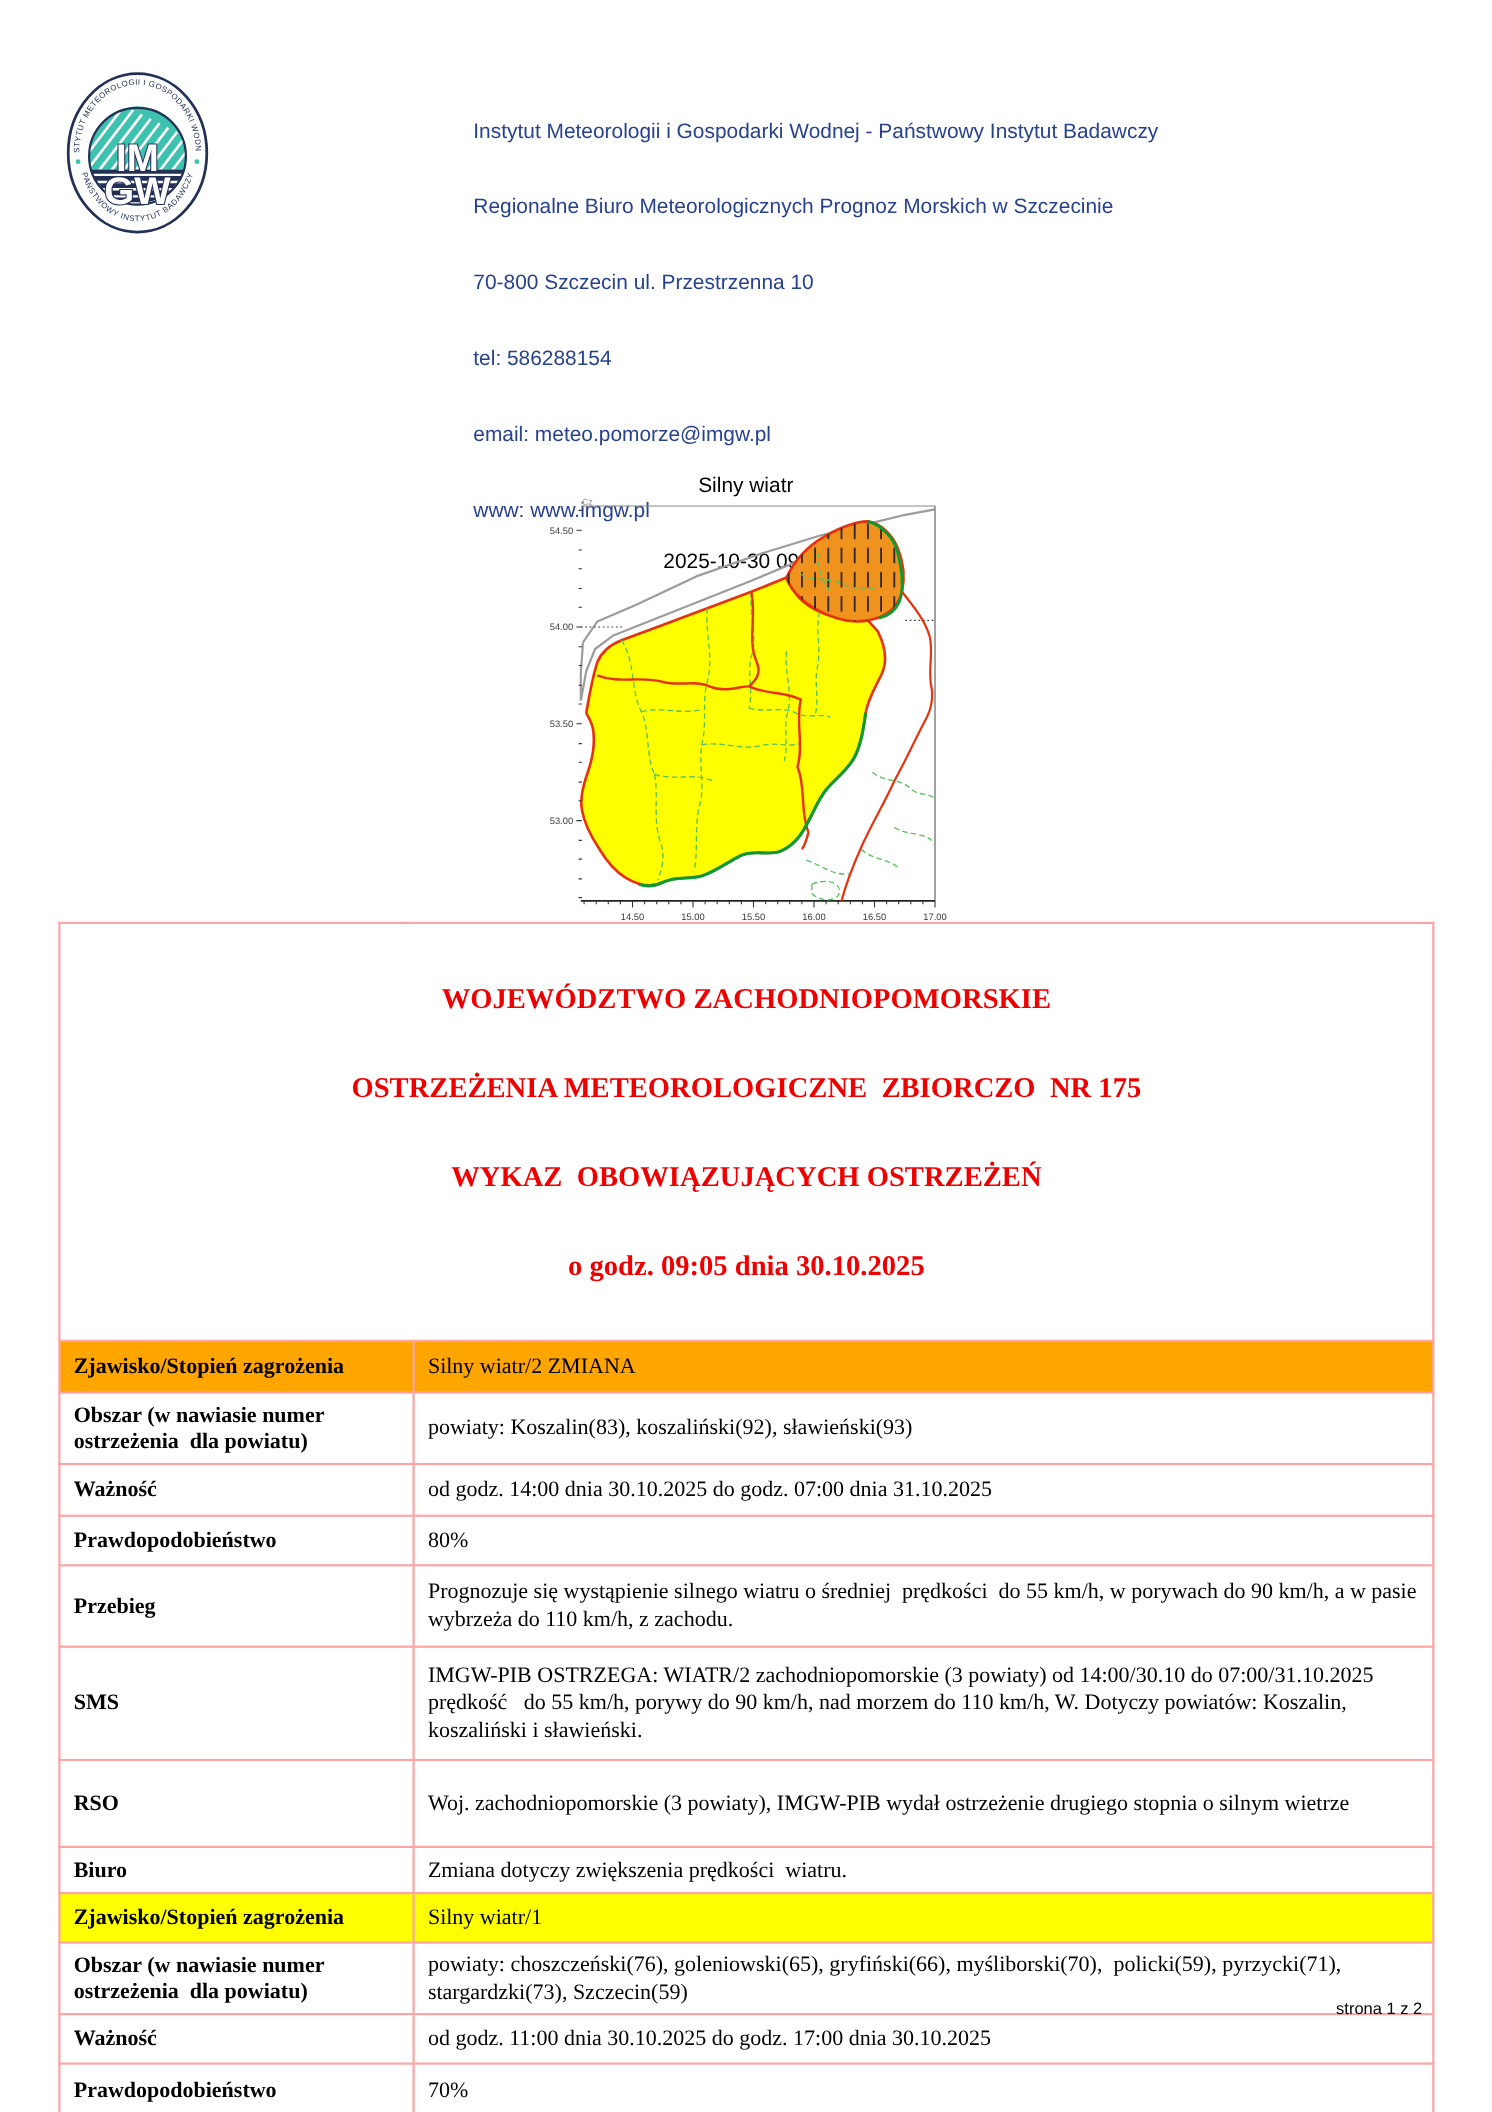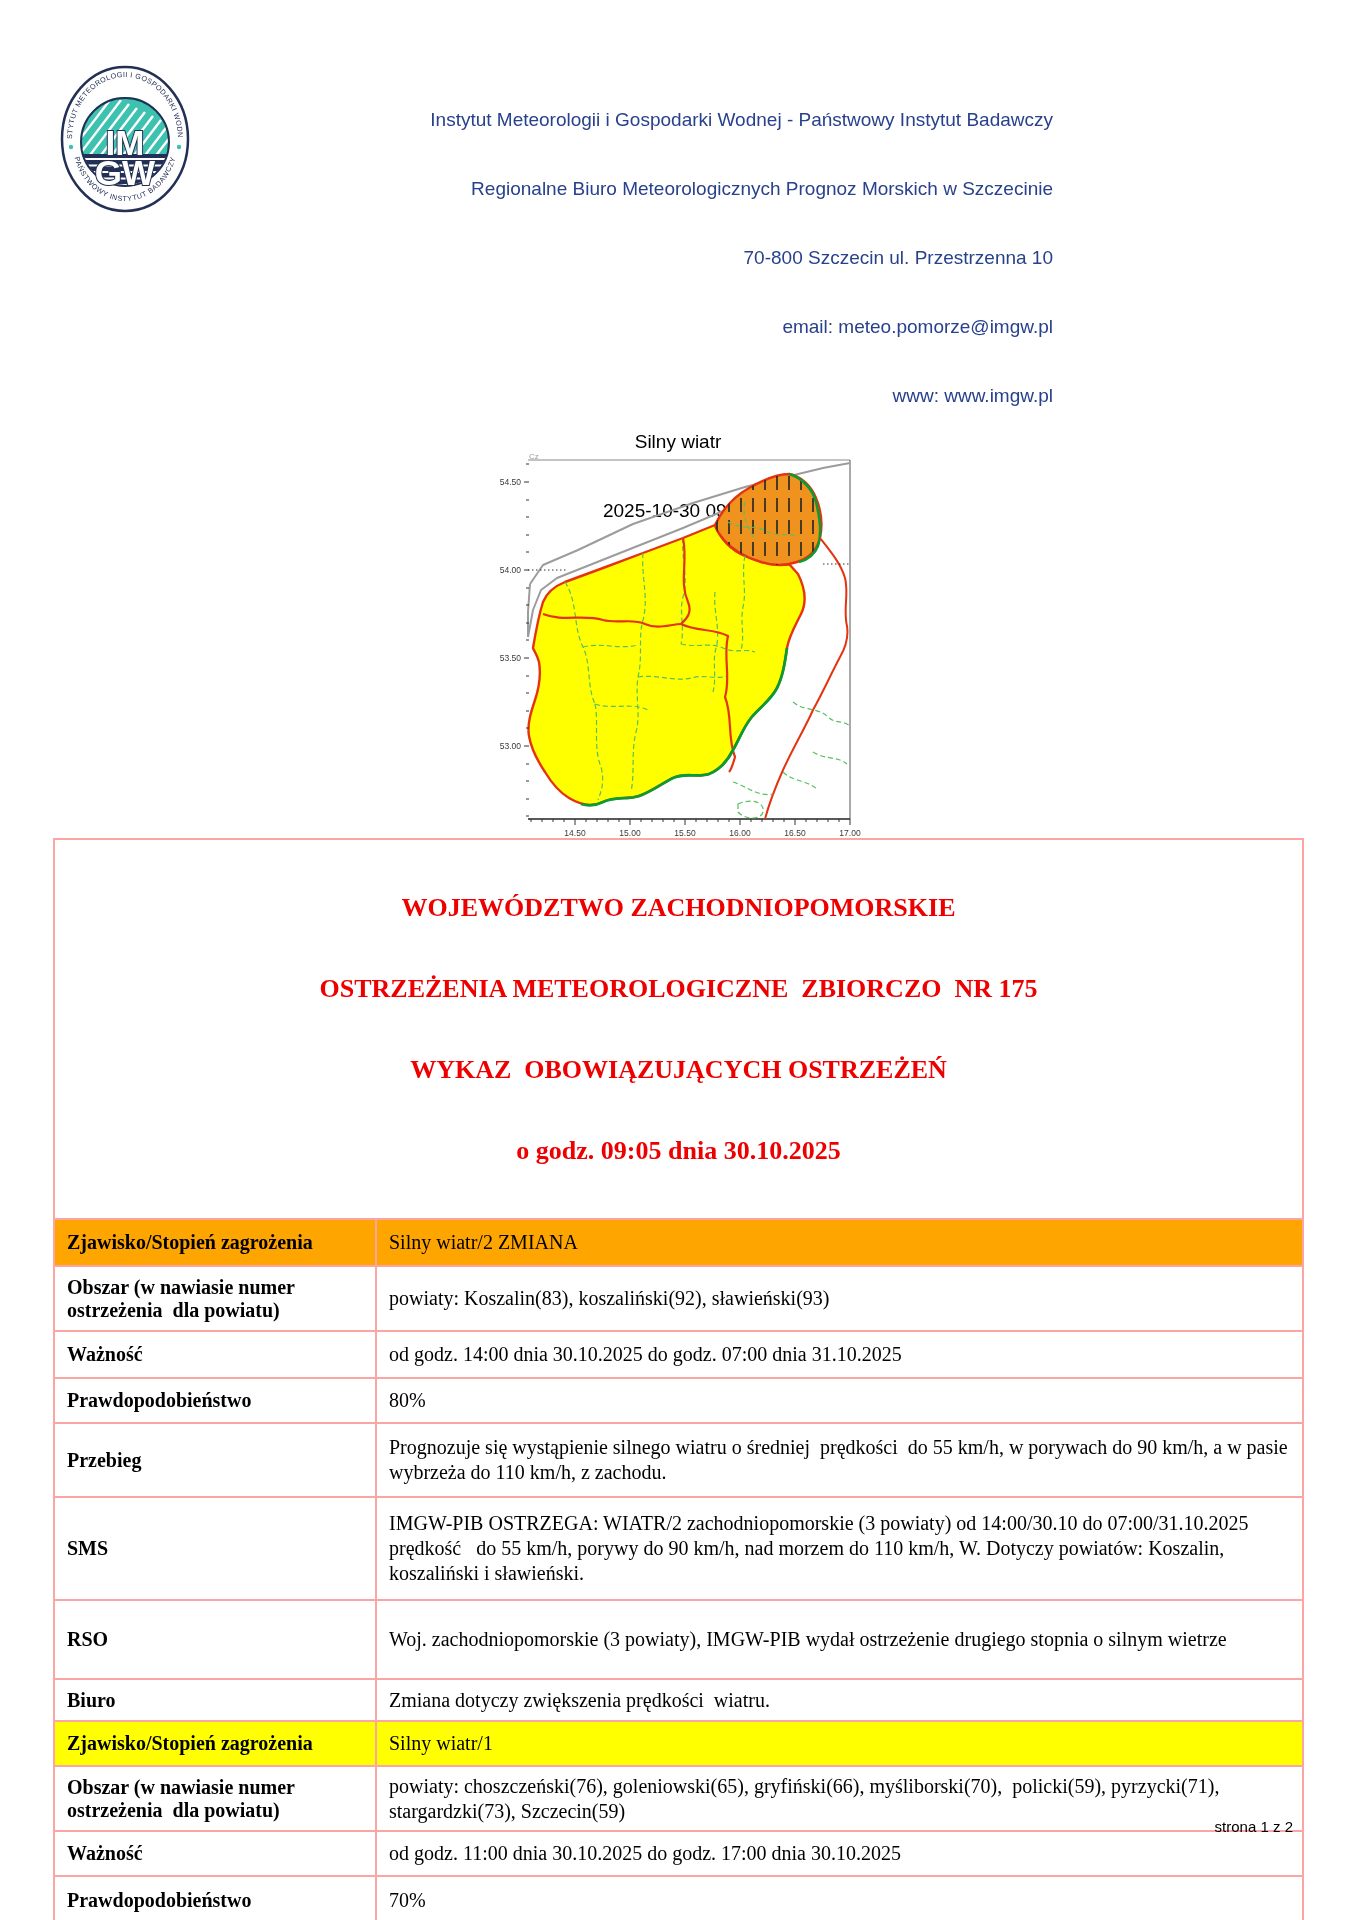--- a/index.html
+++ b/index.html
@@ -1,21 +1,21 @@
 <!DOCTYPE html>
 <html><head>
 <meta charset="utf-8">
 <style>
   html,body{margin:0;padding:0;background:#e8e8e8;}
   .page{position:relative;width:1356px;height:1920px;background:#ffffff;overflow:hidden;
         font-family:"Liberation Sans",sans-serif;color:#000;}
 
   
   .logo{position:absolute;left:60px;top:64px;}
-  .org-block{position:absolute;top:62px;right:303px;text-align:right;
+  .org-block{position:absolute;top:62px;right:303px;text-align:left;
              font-size:19px;line-height:23px;color:#28418C;white-space:pre-wrap;}
   .org-block .bold{font-weight:normal;}
 
   
   .map-title{position:absolute;top:328px;left:0;width:100%;text-align:center;
              font-size:19px;white-space:pre-wrap;}
   .map-sub{position:absolute;top:384px;left:0;width:100%;text-align:center;
            font-size:19px;line-height:23px;white-space:pre-wrap;}
 
   
@@ -78,20 +78,21 @@
       </text>
       <circle cx="11" cy="83" r="2.2" fill="#3EC2B0"></circle>
       <circle cx="119" cy="83" r="2.2" fill="#3EC2B0"></circle>
     </svg>
   </div>
 
   <div class="org-block">
     <div>Instytut Meteorologii i Gospodarki Wodnej - Państwowy Instytut Badawczy</div>
     <div class="bold">Regionalne Biuro Meteorologicznych Prognoz Morskich w Szczecinie</div>
     <div>70-800 Szczecin ul. Przestrzenna 10</div>
+    <div>tel: 586288154</div>
     <div>email: meteo.pomorze@imgw.pl</div>
     <div>www: www.imgw.pl</div>
   </div>
 
   <div class="map-sub">
     <div>Silny wiatr</div>
     <div>2025-10-30 09:05</div>
   </div>
 
   <div class="map-wrap">

